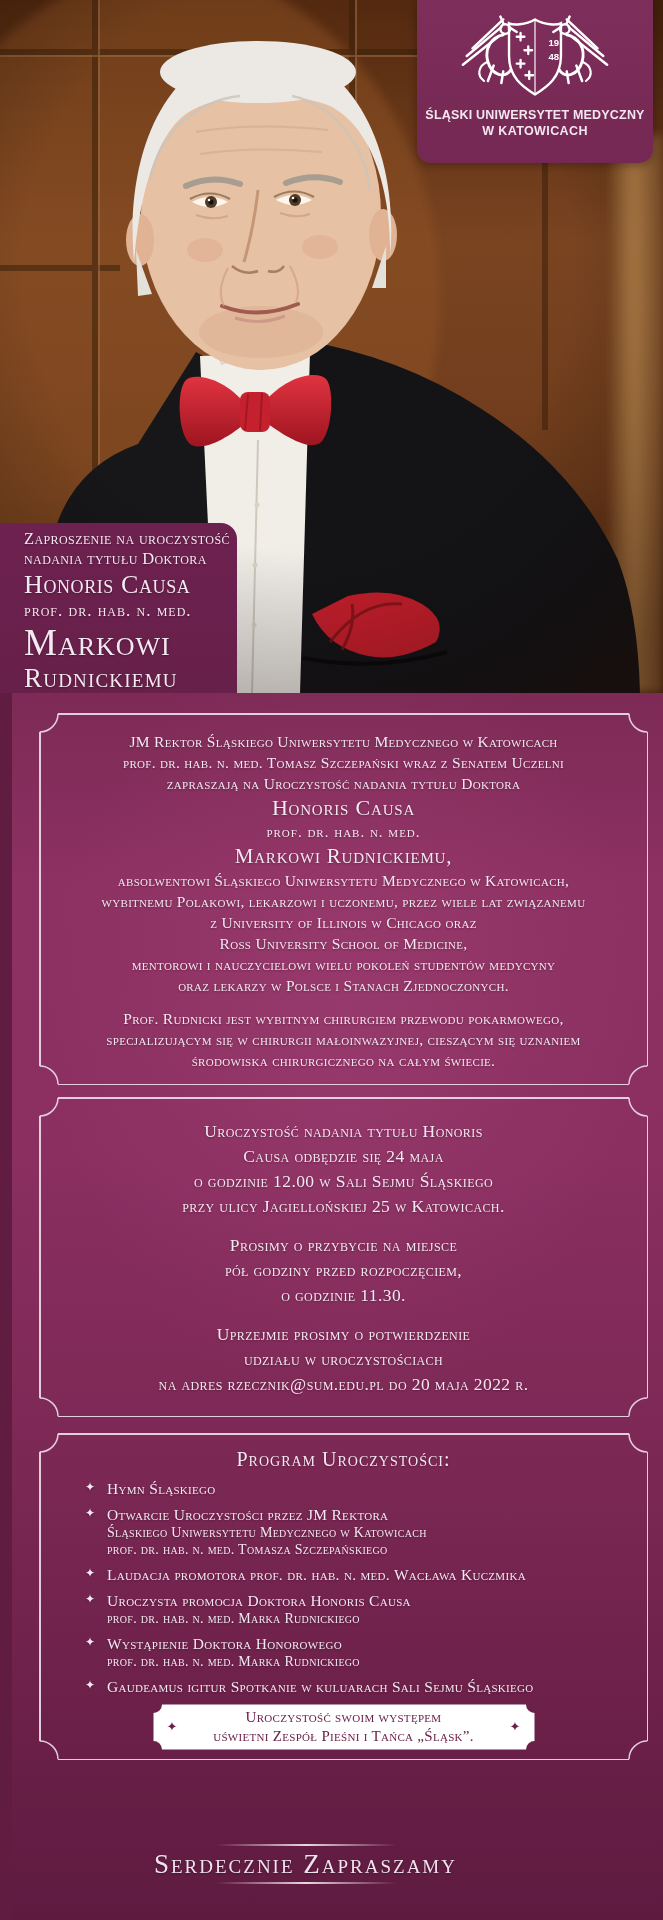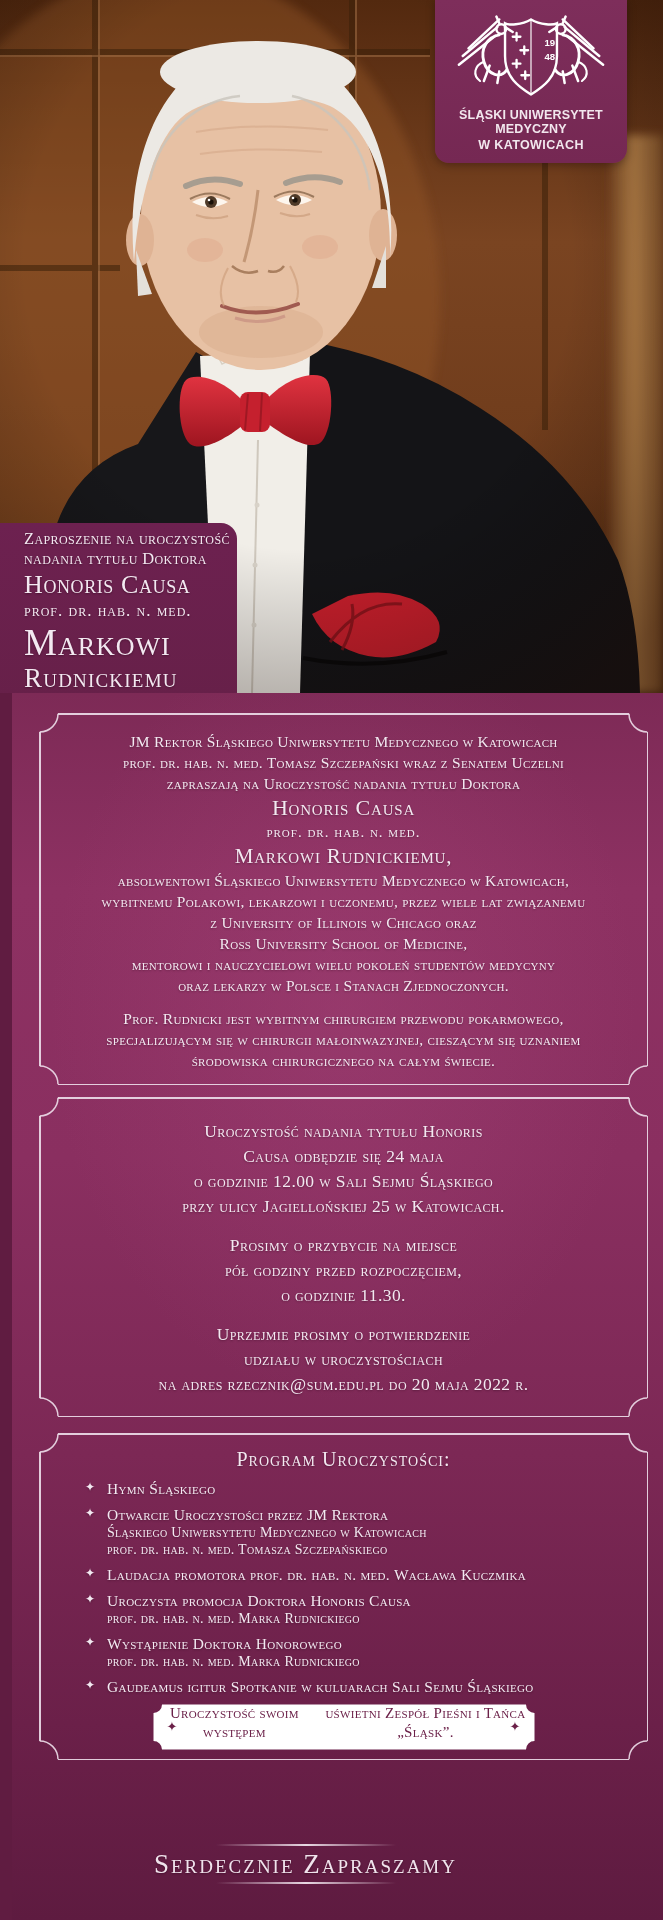--- a/index.html
+++ b/index.html
@@ -9,21 +9,21 @@
     background:#601c41;
   }
   .page{position:absolute;inset:0;}
 
   
   .photo{position:absolute;top:0;left:0;width:663px;height:693px;overflow:hidden;}
   .photo svg{display:block;}
 
   
   .badge{
-    position:absolute;top:0;left:435px;width:192px;height:163px;
+    position:absolute;top:0;left:417px;width:236px;height:163px;
     background:linear-gradient(180deg,#7e2e5b 0%,#752853 100%);
     border-radius:0 0 14px 14px;
     box-shadow:0 2px 8px rgba(20,0,12,.35);
     text-align:center;color:#f2e7ee;
   }
   .badge .crest{margin:6px auto 0;display:block;}
   .badge-t1{font-family:"Liberation Sans","DejaVu Sans",sans-serif;font-size:12.5px;font-weight:bold;letter-spacing:.2px;margin-top:2px;}
   .badge-t2{font-family:"Liberation Sans","DejaVu Sans",sans-serif;font-size:12.5px;font-weight:bold;letter-spacing:.4px;margin-top:2px;}
 
   
@@ -80,21 +80,21 @@
   .prog-title{font-size:20px;line-height:24px;letter-spacing:1px;margin-bottom:8px;}
   .prog-list{text-align:left;padding:0 4px 0 32px;}
   .prog-item{position:relative;padding-left:22px;margin-bottom:7px;}
   .bullet{position:absolute;left:0;top:1px;font-size:12px;color:#f3e9f1;}
   .pi-main{font-size:15.5px;line-height:19px;letter-spacing:.3px;}
   .pi-sub{font-size:14px;line-height:17px;letter-spacing:.3px;}
 
   .ensemble{position:relative;width:382px;height:46px;margin:8px auto 0;}
   .ensemble .ebg{position:absolute;inset:0;}
   .ens-text{
-    position:absolute;inset:0;display:flex;flex-direction:row;justify-content:center;
+    position:absolute;inset:0;display:flex;flex-direction:column;justify-content:center;
     color:#6b2048;text-shadow:none;font-size:15px;line-height:19px;letter-spacing:.3px;
   }
   .ens-d{position:absolute;top:50%;transform:translateY(-50%);color:#6b2048;font-size:13px;text-shadow:none;}
   .ens-d-l{left:14px;} .ens-d-r{right:14px;}
 
   
   .footer{position:absolute;left:0;bottom:0;width:587px;height:90px;text-align:center;color:#f0e3ec;}
   .rule{height:2px;width:180px;margin:0 auto;background:linear-gradient(90deg,rgba(240,227,236,0),rgba(240,227,236,.95),rgba(240,227,236,0));}
   .rule-top{margin-top:14px;}
   .footer-text{font-size:27px;line-height:36px;letter-spacing:2px;text-shadow:0 1px 2px rgba(40,5,25,.45);}

